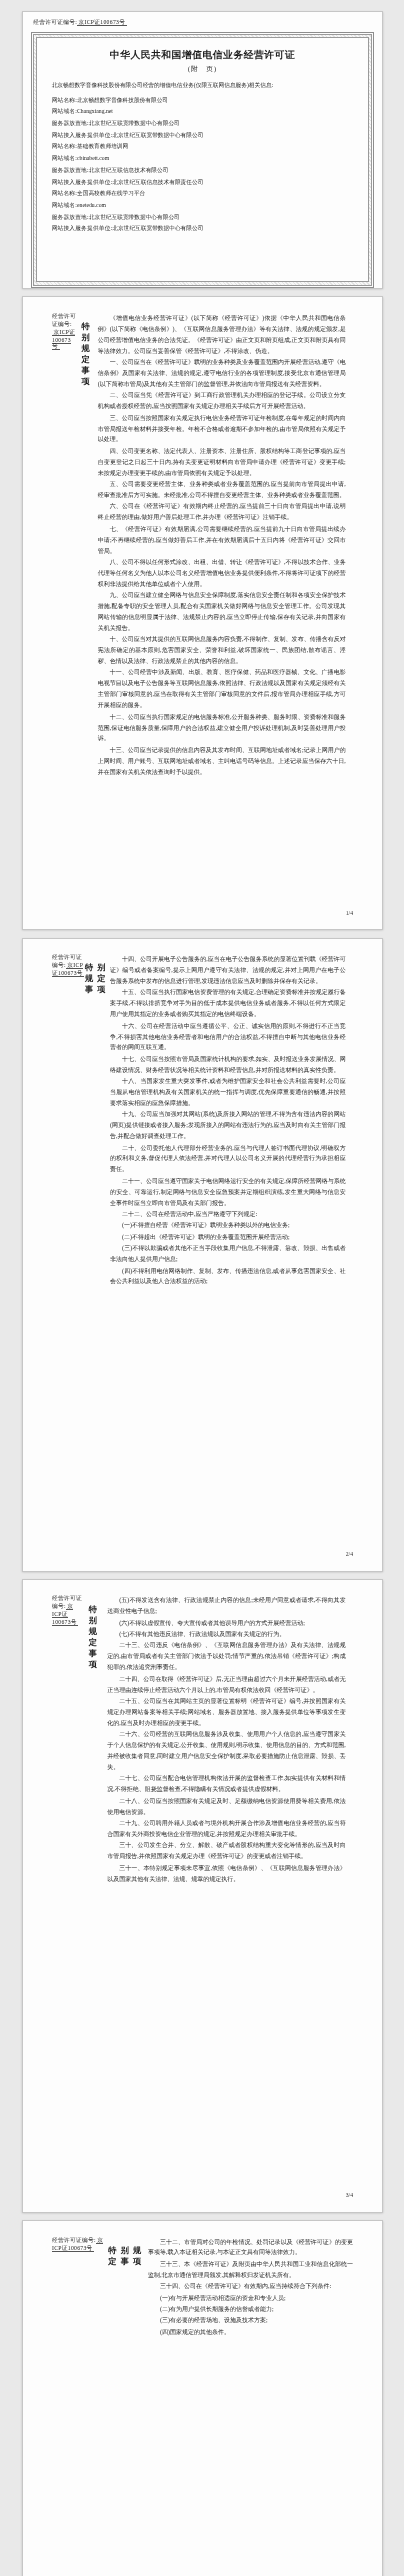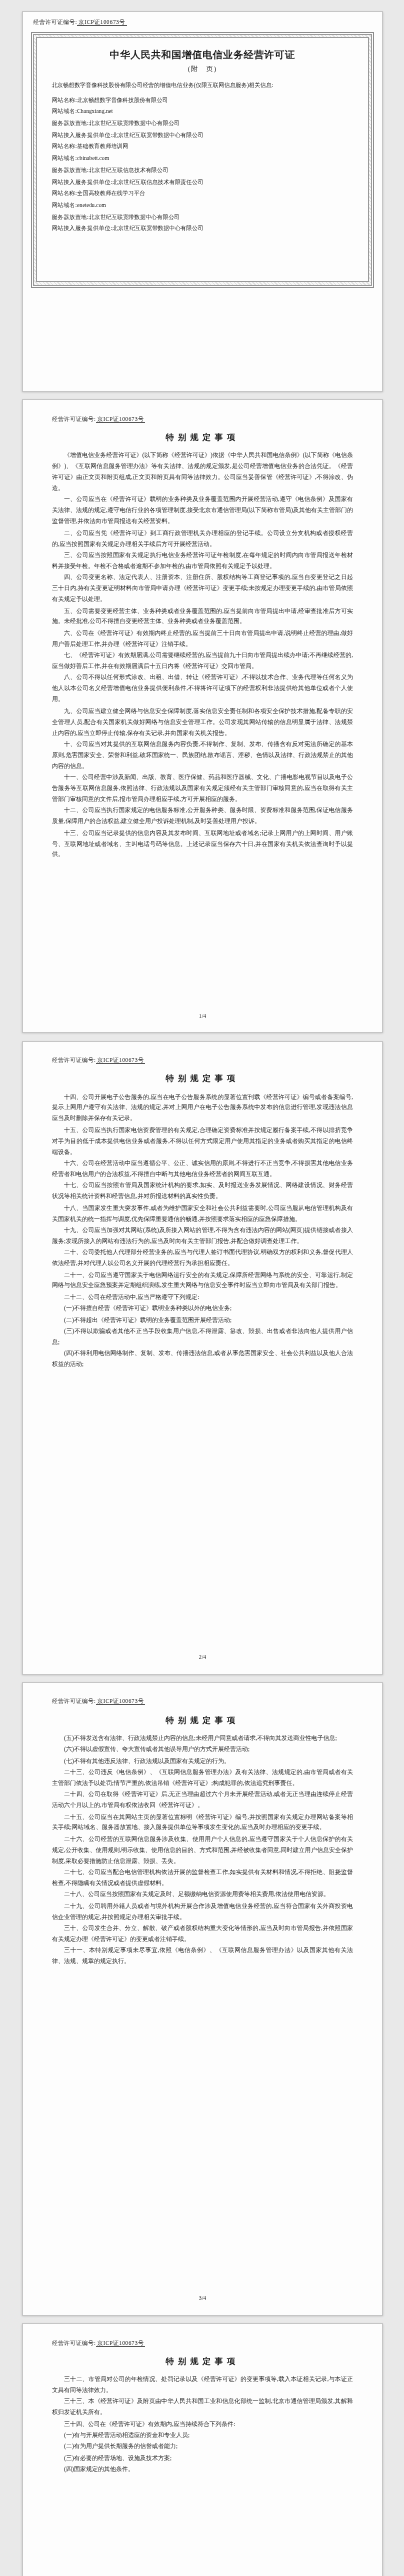--- a/index.html
+++ b/index.html
@@ -12,22 +12,22 @@
   }
   .stack { padding:11.3px 0 5.7px; }
   .sheet {
     width:361px;
     margin:0 auto 7.2px;
     background:#fdfdfd;
     border:0.5px solid #c6c6c6;
     box-shadow:0 0.5px 2.1px rgba(0,0,0,.20);
     position:relative;
   }
-  .sheet.cert { height:381px; padding:6.2px 8.2px; }
-  .sheet.prov { height:634px; padding:15.5px 29px 13.4px; display:flex; flex-direction:column; overflow:hidden; }
+  .sheet.cert { height:278px; padding:6.2px 8.2px; }
+  .sheet.prov { height:634px; padding:15.5px 29px 13.4px; display:flex; flex-direction:row; overflow:hidden; }
 
   .lic-line { font-size:5.7px; letter-spacing:0.3px; }
   .lic-num { border-bottom:0.5px solid #555; padding:0 1.5px; }
   .cert .lic-line { margin:1px 0 4.1px 2.1px; }
 
   .frame-outer { border:1px solid #8d8d8d; padding:1px; height:256px; }
   .frame-mid {
     border:0.5px solid #9a9a9a; height:100%; padding:2.1px;
     background:repeating-linear-gradient(45deg,#e2e2e2 0 1px,#f7f7f7 1px 2.6px);
   }

